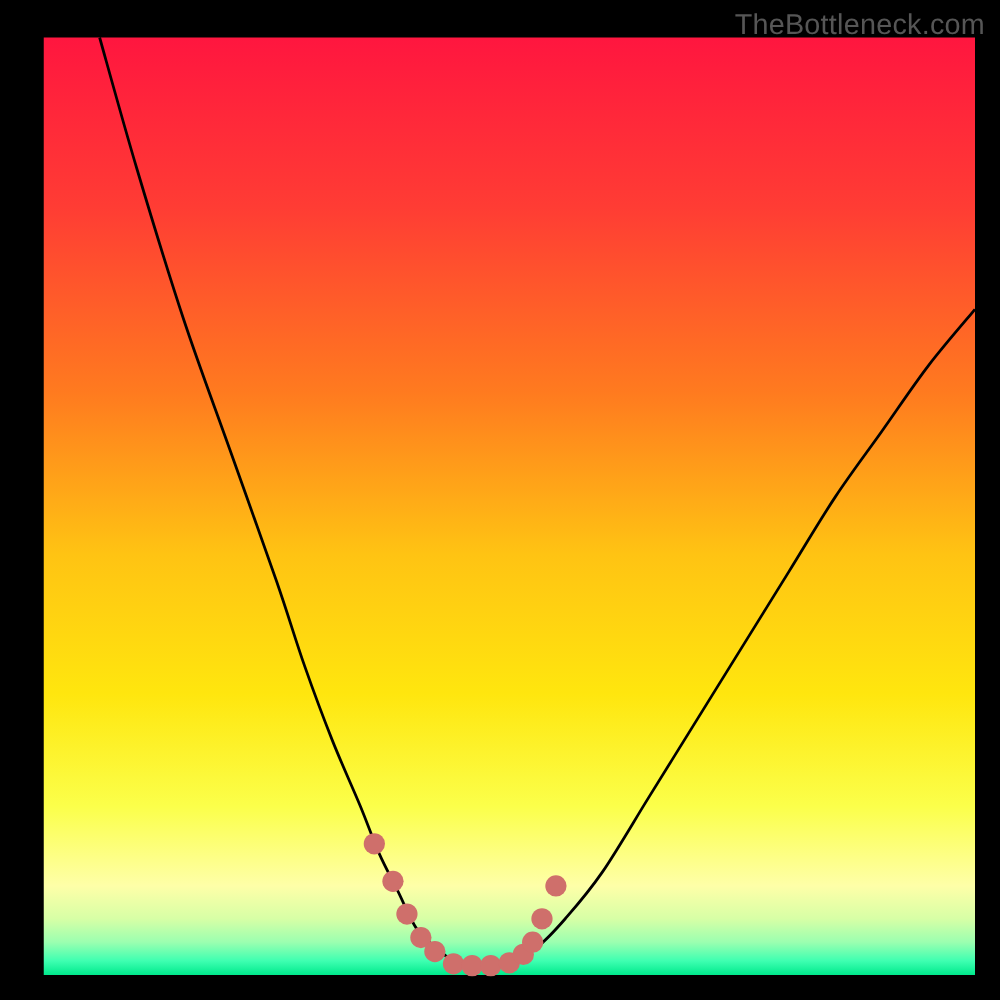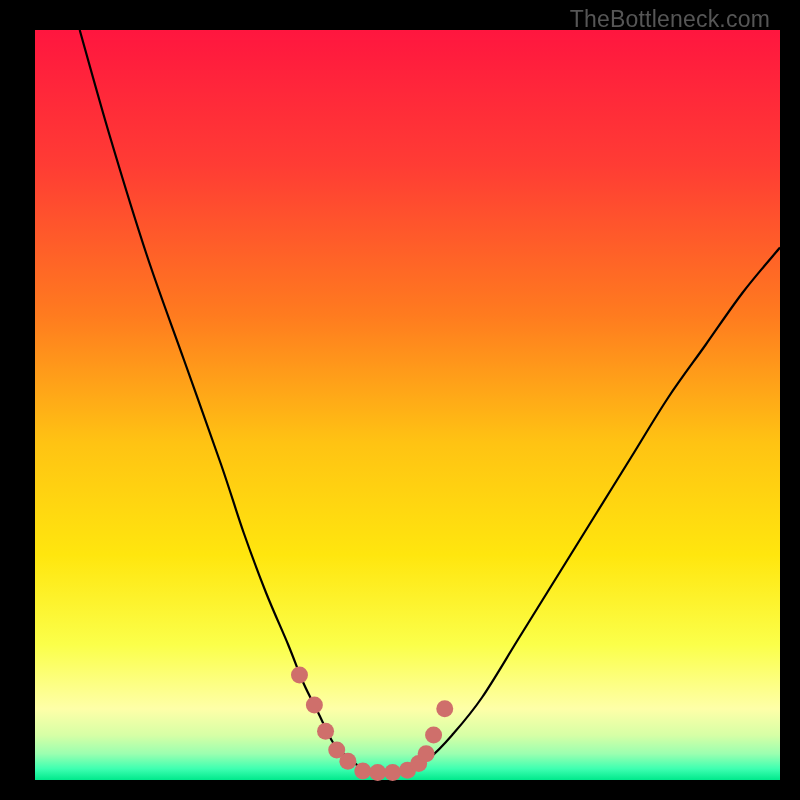--- a/index.html
+++ b/index.html
@@ -6,21 +6,21 @@
   html, body { width: 800px; height: 800px; overflow: hidden; background: #000; }
   .stage {
     position: relative;
     width: 800px;
     height: 800px;
     background: #000;
   }
   .watermark {
     position: absolute;
     top: 6px;
-    right: 30px;
+    right: 12px;
     font-family: Arial, Helvetica, sans-serif;
     font-size: 23px;
     color: #565656;
     letter-spacing: 0.2px;
   }
   svg { position: absolute; top: 0; left: 0; }
 </style>
 </head>
 <body>
 

